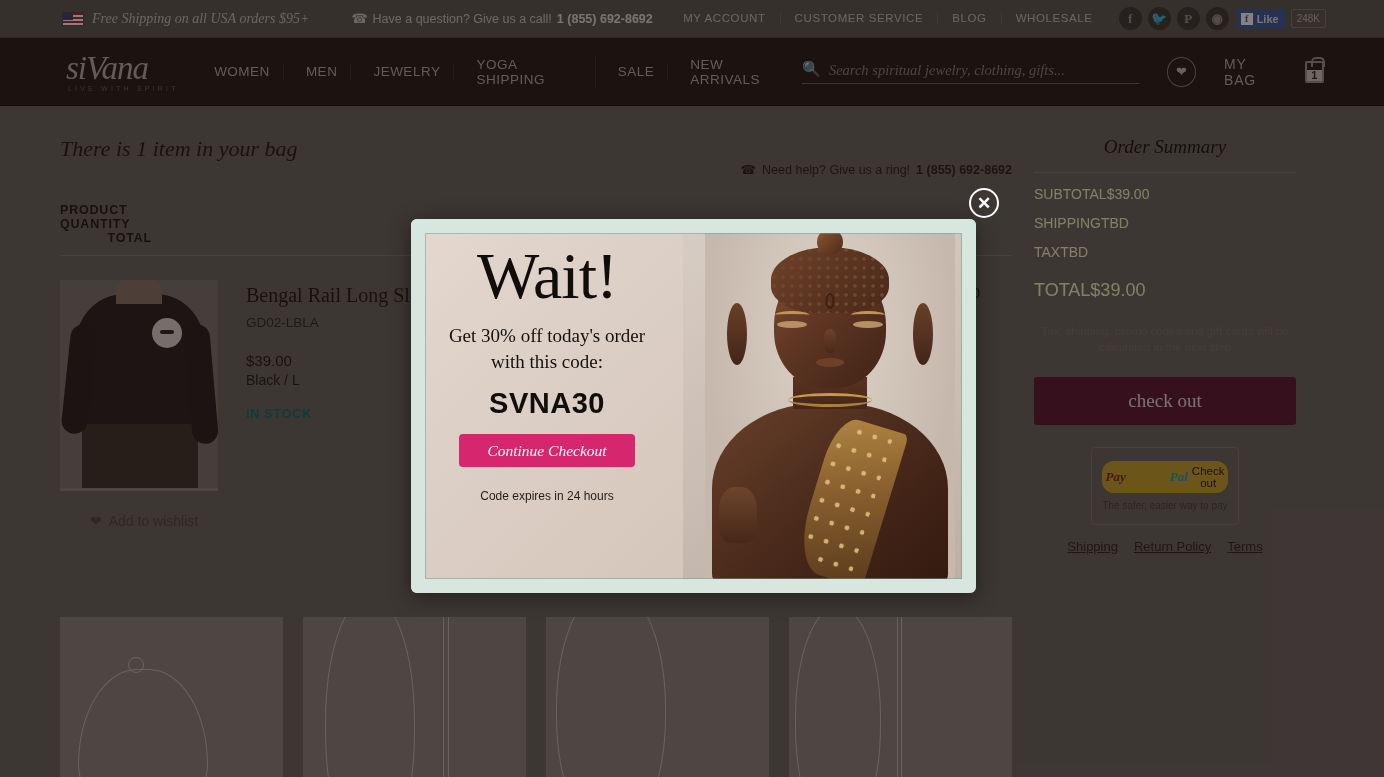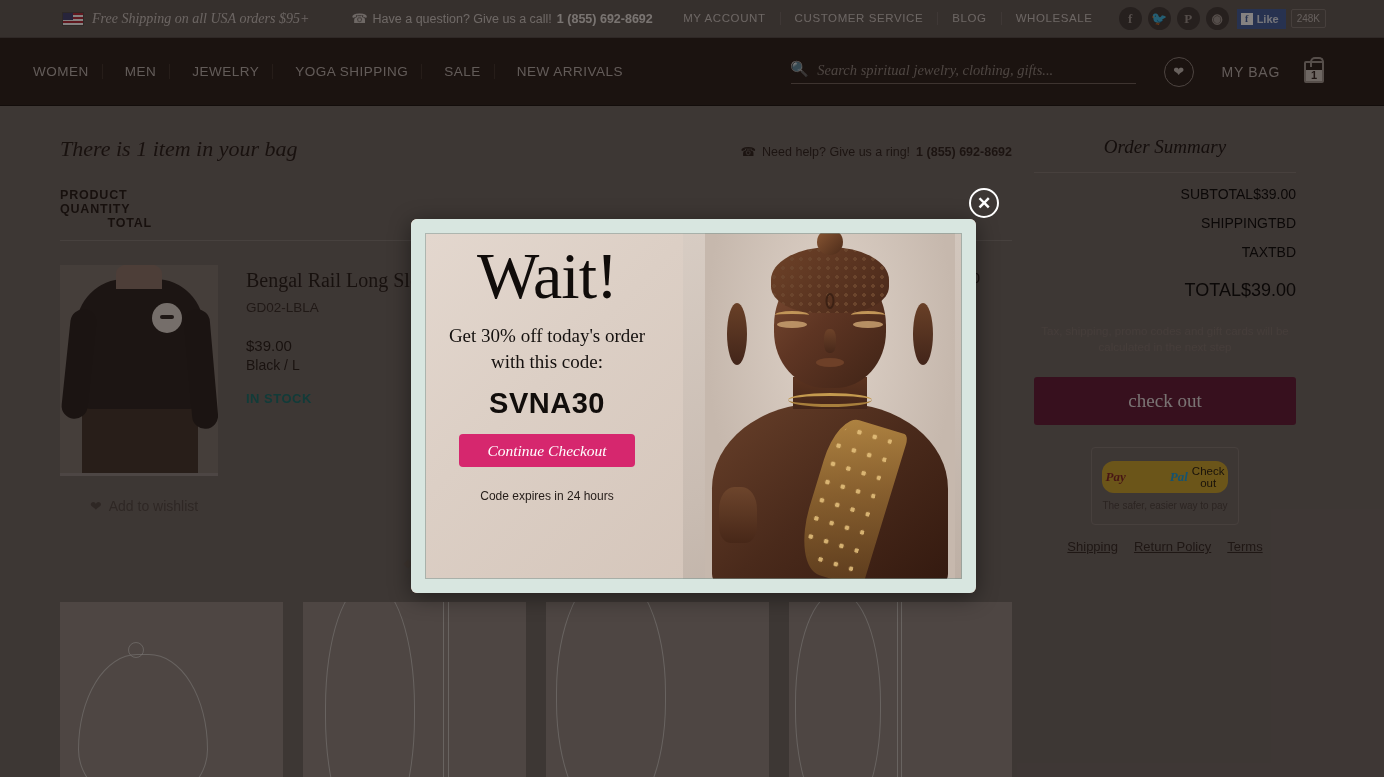--- a/index.html
+++ b/index.html
@@ -151,21 +151,21 @@
   .bag-count {
     font-size: 11px; color: #2a1d19; font-weight: bold;
     background: #cfc6c1; width: 100%; text-align: center; line-height: 11px;
   }
 
   
   .wrap { display: flex; padding: 0 60px; }
   .cart-left { width: 952px; }
   .cart-head {
     display: flex; align-items: baseline;
-    padding-top: 30px; padding-bottom: 18px;
+    padding-top: 30px; padding-bottom: 18px; flex-direction: column;
   }
   .bag-title {
     font-family: "Liberation Serif", serif; font-style: italic;
     font-size: 22px; color: #1c1310;
   }
   .need-help {
     margin-left: auto; font-size: 12.5px; color: #241a16;
     display: flex; align-items: center; gap: 6px;
   }
   .need-help b { font-weight: bold; }
@@ -254,22 +254,22 @@
   }
 
   
   .cart-right { width: 262px; margin-left: 22px; padding-top: 30px; }
   .sum-title {
     text-align: center; font-family: "Liberation Serif", serif;
     font-style: italic; font-size: 19px; color: #140d0b;
     padding-bottom: 14px; border-bottom: 1px solid #7d7672;
   }
   .sum-row {
-    display: flex; justify-content: flex-end;
-    padding: 13px 0 0 0; font-size: 14px; color: #000000;
+    display: flex; justify-content: flex-start;
+    padding: 13px 0 0 0; font-size: 14px; color: #fef9c3;
   }
   .sum-row.total { font-size: 18px; padding-top: 20px; }
   .sum-note {
     font-size: 11.5px; color: #7a706b; text-align: center;
     margin-top: 22px; line-height: 16px;
   }
   .checkout-btn {
     display: block; width: 100%; height: 48px; margin-top: 22px;
     background: #5c1230; border: none; border-radius: 3px;
     color: #e7dfe2; font-family: "Liberation Serif", serif;
@@ -494,20 +494,24 @@
         <div class="fb-like-btn">
           <span class="fb-f">f</span>
           <span>Like</span>
         </div>
         <span class="fb-count">248K</span>
       </div>
     </div>
   </div>
 
   <div class="mainnav">
+    <div class="logo">
+      <div class="logo-word">siVana</div>
+      <div class="logo-tag">LIVE WITH SPIRIT</div>
+    </div>
     <div class="navlinks">
       <a class="navlink">WOMEN</a>
       <a class="navlink">MEN</a>
       <a class="navlink">JEWELRY</a>
       <a class="navlink">YOGA SHIPPING</a>
       <a class="navlink">SALE</a>
       <a class="navlink">NEW ARRIVALS</a>
     </div>
 
     <div class="searchwrap">

